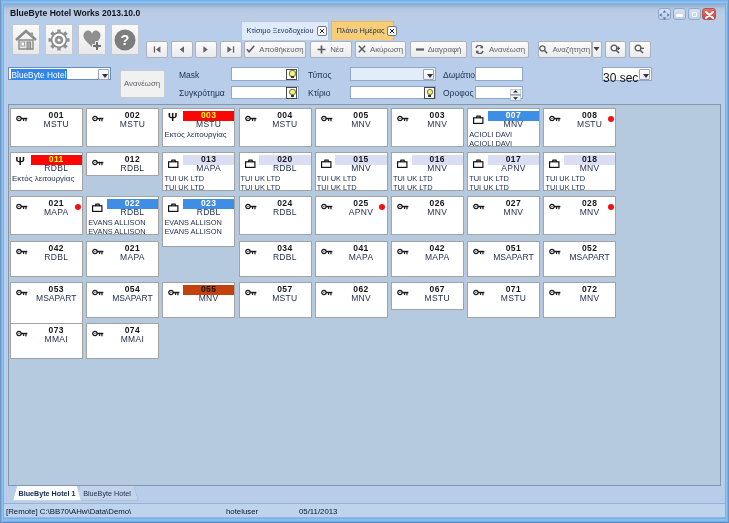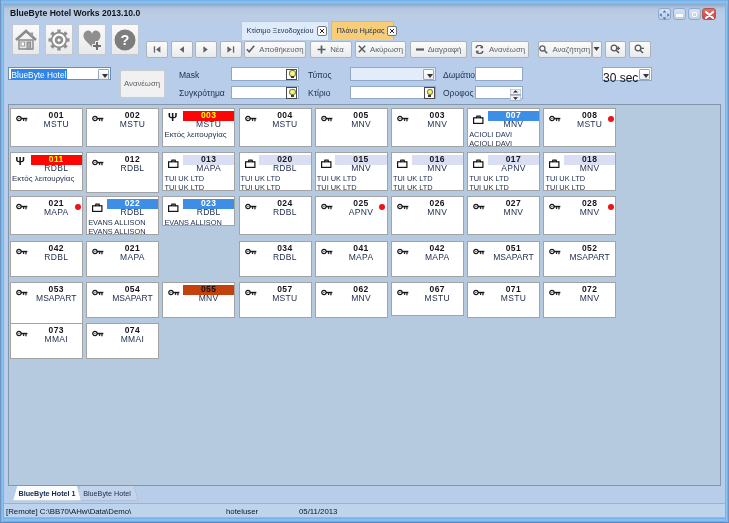--- a/index.html
+++ b/index.html
@@ -290,21 +290,21 @@
       </svg>
       <div class="rtype" style="letter-spacing:0.3px">MSTU</div>
       <div class="dot"></div>
     </div>
 <div class="card" style="left:10px;top:151.6px;height:39.5px">
       <div class="strip" style="background:#fc0505;color:#ffff00">011</div>
       <div class="ci" style="left:4.5px;top:3px;font-size:11.5px;font-weight:bold;color:#151515;line-height:11px">Ψ</div>
       <div class="rtype" style="letter-spacing:0.3px">RDBL</div>
       <div class="nm" style="top:21px;font-size:7.9px">Εκτός λειτουργίας</div>
     </div>
-<div class="card" style="left:86.2px;top:151.6px;height:41px">
+<div class="card" style="left:86.2px;top:151.6px;height:24px">
       <div class="strip" style="background:#fff;color:#151519">012</div>
       <svg class="ci" width="12" height="7" viewBox="0 0 13 8">
         <circle cx="3" cy="4" r="2.5" fill="none" stroke="#181818" stroke-width="1.4"></circle>
         <circle cx="3" cy="4" r="0.7" fill="#181818"></circle>
         <rect x="5.4" y="3.2" width="7.2" height="1.7" fill="#181818"></rect>
         <rect x="7.6" y="4.7" width="1.4" height="2.1" fill="#181818"></rect>
         <rect x="10.3" y="4.7" width="1.4" height="2.5" fill="#181818"></rect>
       </svg>
       <div class="rtype" style="letter-spacing:0.3px">RDBL</div>
     </div>
@@ -383,21 +383,21 @@
 <div class="card" style="left:86.2px;top:195.7px;height:39.5px">
       <div class="strip" style="background:#3f8ee5;color:#fff">022</div>
       <svg class="ci" width="11" height="9.5" viewBox="0 0 13 10" style="left:5px;top:6px">
         <rect x="0.7" y="2.7" width="11" height="6.6" fill="#fff" stroke="#111" stroke-width="1.4"></rect>
         <path d="M4 3 L4.6 0.8 L8.4 0.8 L9 3" fill="none" stroke="#111" stroke-width="1.4"></path>
       </svg>
       <div class="rtype" style="letter-spacing:0.3px">RDBL</div>
       <div class="nm" style="top:21.5px">EVANS ALLISON</div>
       <div class="nm" style="top:30px">EVANS ALLISON</div>
     </div>
-<div class="card" style="left:162.4px;top:195.7px;height:30px">
+<div class="card" style="left:162.4px;top:195.7px;height:51px">
       <div class="strip" style="background:#3f8ee5;color:#fff">023</div>
       <svg class="ci" width="11" height="9.5" viewBox="0 0 13 10" style="left:5px;top:6px">
         <rect x="0.7" y="2.7" width="11" height="6.6" fill="#fff" stroke="#111" stroke-width="1.4"></rect>
         <path d="M4 3 L4.6 0.8 L8.4 0.8 L9 3" fill="none" stroke="#111" stroke-width="1.4"></path>
       </svg>
       <div class="rtype" style="letter-spacing:0.3px">RDBL</div>
       <div class="nm" style="top:21.5px">EVANS ALLISON</div>
       <div class="nm" style="top:30px">EVANS ALLISON</div>
     </div>
 <div class="card" style="left:238.6px;top:195.7px;height:39.5px">
@@ -582,21 +582,21 @@
       <div class="strip" style="background:#fff;color:#151519">062</div>
       <svg class="ci" width="12" height="7" viewBox="0 0 13 8">
         <circle cx="3" cy="4" r="2.5" fill="none" stroke="#181818" stroke-width="1.4"></circle>
         <circle cx="3" cy="4" r="0.7" fill="#181818"></circle>
         <rect x="5.4" y="3.2" width="7.2" height="1.7" fill="#181818"></rect>
         <rect x="7.6" y="4.7" width="1.4" height="2.1" fill="#181818"></rect>
         <rect x="10.3" y="4.7" width="1.4" height="2.5" fill="#181818"></rect>
       </svg>
       <div class="rtype" style="letter-spacing:0.3px">MNV</div>
     </div>
-<div class="card" style="left:391px;top:281.5px;height:34px">
+<div class="card" style="left:391px;top:281.5px;height:28px">
       <div class="strip" style="background:#fff;color:#151519">067</div>
       <svg class="ci" width="12" height="7" viewBox="0 0 13 8">
         <circle cx="3" cy="4" r="2.5" fill="none" stroke="#181818" stroke-width="1.4"></circle>
         <circle cx="3" cy="4" r="0.7" fill="#181818"></circle>
         <rect x="5.4" y="3.2" width="7.2" height="1.7" fill="#181818"></rect>
         <rect x="7.6" y="4.7" width="1.4" height="2.1" fill="#181818"></rect>
         <rect x="10.3" y="4.7" width="1.4" height="2.5" fill="#181818"></rect>
       </svg>
       <div class="rtype" style="letter-spacing:0.3px">MSTU</div>
     </div>

